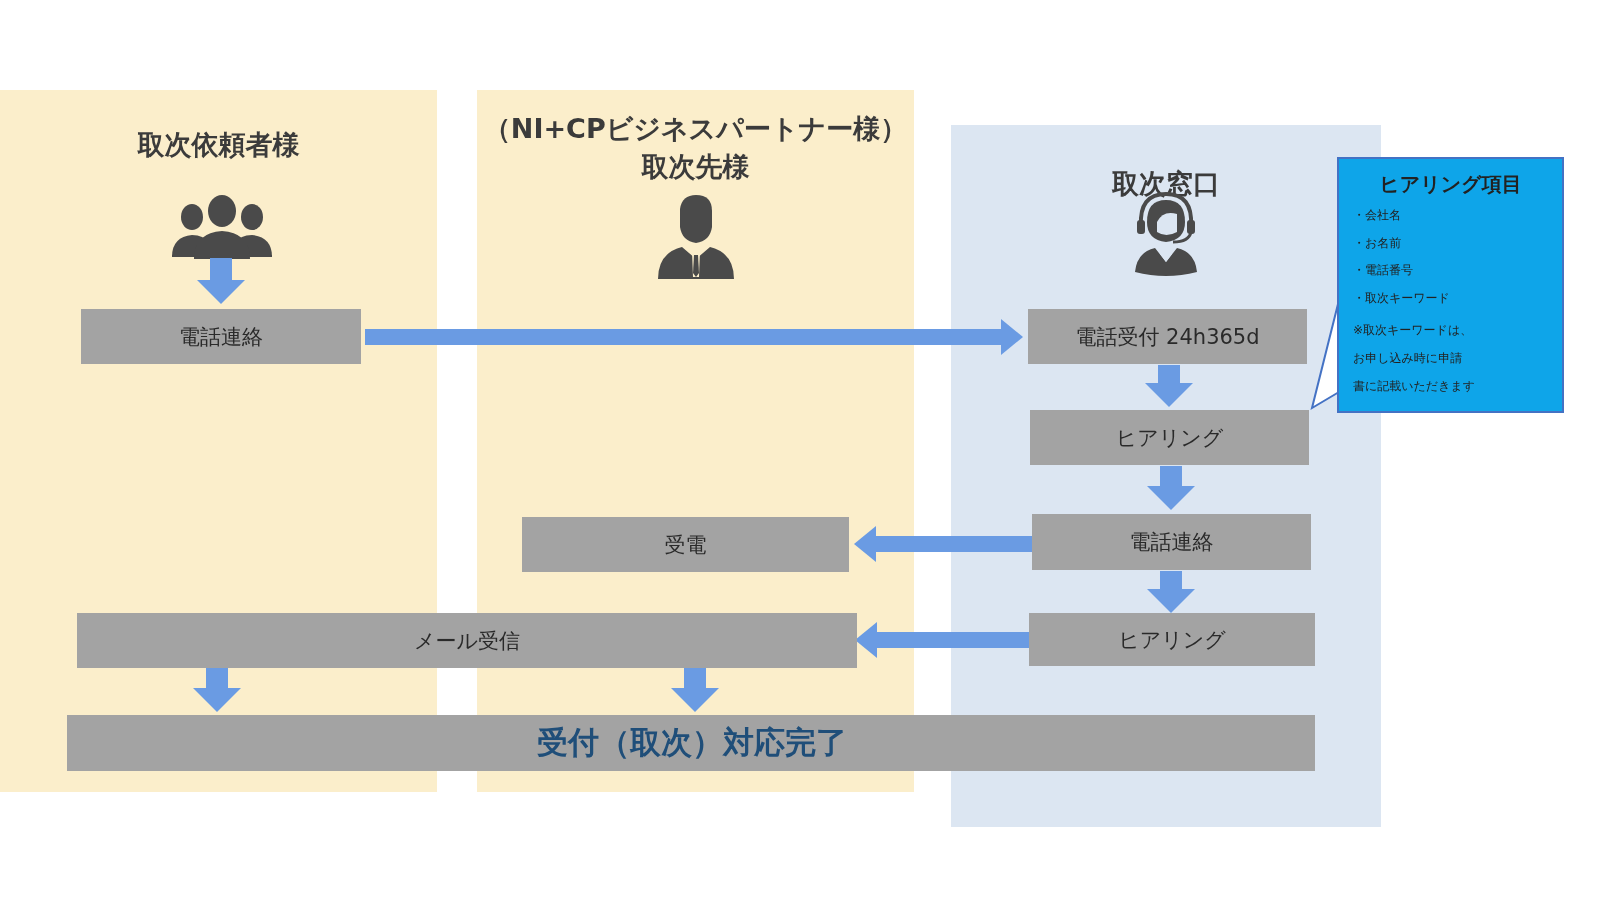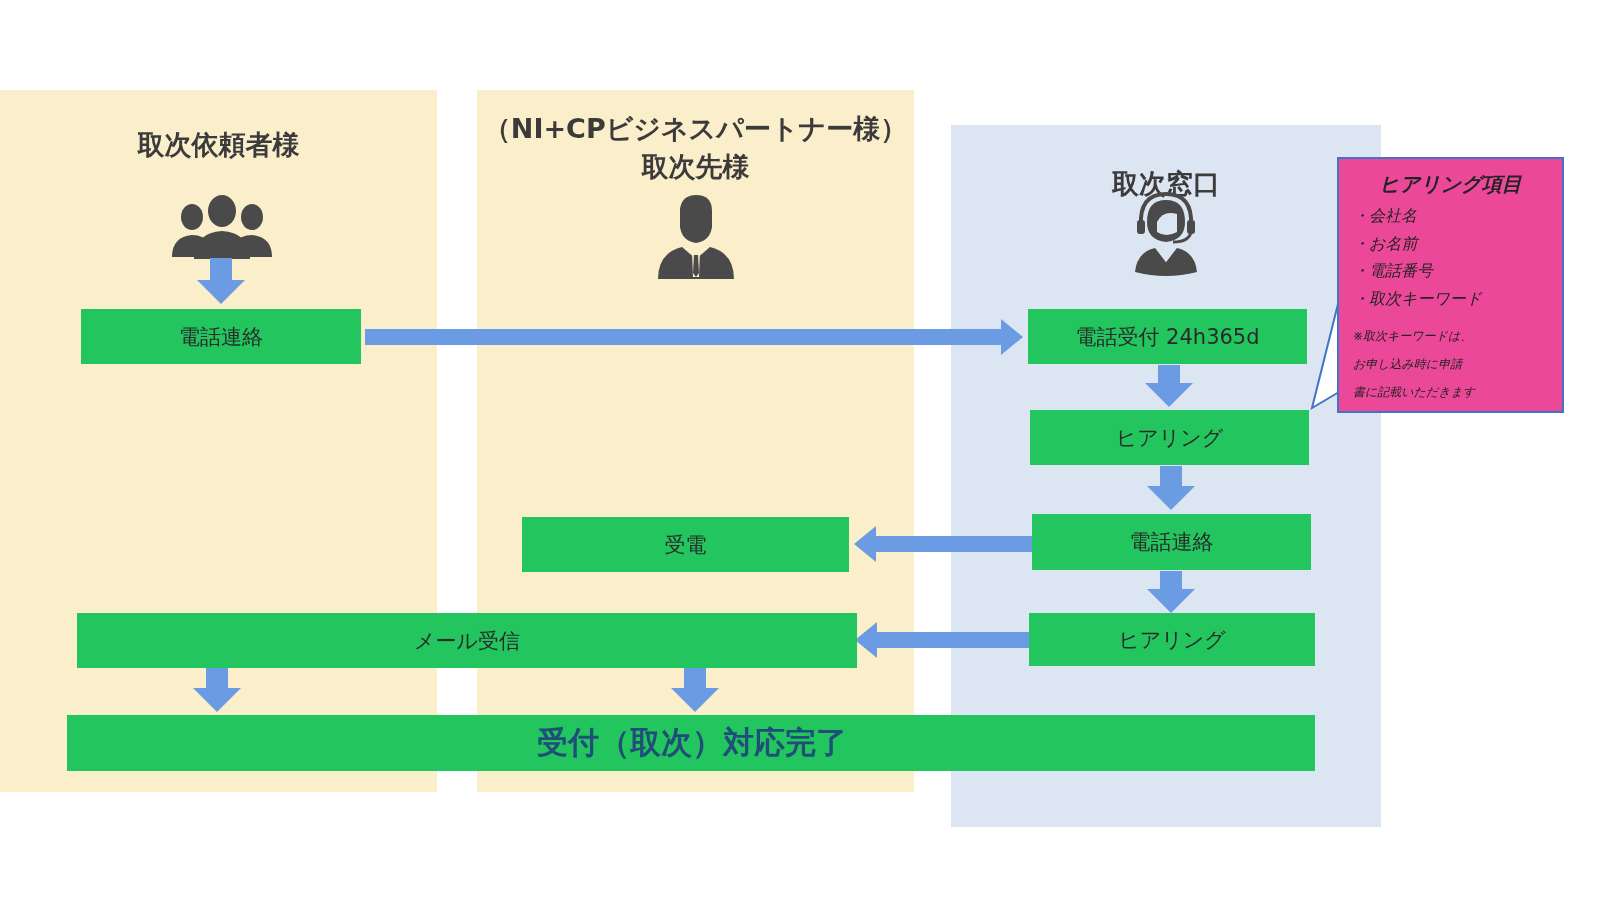--- a/index.html
+++ b/index.html
@@ -3,37 +3,37 @@
 <meta charset="utf-8">
 <style>
   html, body { margin:0; padding:0; }
   body { width:1600px; height:900px; background:#ffffff; position:relative; overflow:hidden;
          font-family: "DejaVu Sans", "Liberation Sans", sans-serif; color:#222; }
   .lane { position:absolute; top:90px; height:702px; }
   .lane.yellow { background:#FBEECB; }
   .lane.blue { background:#DCE6F2;margin-top:35px; }
   .lane-title { position:absolute; left:0; right:0; text-align:center; font-weight:bold;
                 color:#3b3b3b; font-size:27px; line-height:38px; }
-  .box { position:absolute; background:#22c55e; display:flex; align-items:center; justify-content:center;
+  .box { position:absolute; background:#a3a3a3; display:flex; align-items:center; justify-content:center;
          font-size:21px; color:#2a2a2a; }
   .box.final { color:#1F4E79; font-weight:bold; font-size:31px; }
   .arrow-h { position:absolute; height:16px; background:#6A9BE3; }
   .arrow-h.right::after { content:""; position:absolute; right:-22px; top:-10px;
         border-top:18px solid transparent; border-bottom:18px solid transparent; border-left:22px solid #6A9BE3; }
   .arrow-h.left::before { content:""; position:absolute; left:-22px; top:-10px;
         border-top:18px solid transparent; border-bottom:18px solid transparent; border-right:22px solid #6A9BE3; }
   .arrow-v { position:absolute; width:22px; background:#6A9BE3; }
   .arrow-v::after { content:""; position:absolute; left:-13px; bottom:-24px;
         border-left:24px solid transparent; border-right:24px solid transparent; border-top:24px solid #6A9BE3; }
   .icon { position:absolute; }
   .callout { position:absolute; left:1337px; top:157px; width:227px; height:256px;
-             background:#ec4899; border:2px solid #4472C4; box-sizing:border-box;font-style:italic; }
+             background:#0ea5e9; border:2px solid #4472C4; box-sizing:border-box; }
   .callout-tail { position:absolute; left:1310px; top:300px; }
   .callout-title { text-align:center; font-weight:bold; font-size:20px; margin-top:12px; color:#222; }
-  .callout-list { margin:4px 0 10px 14px; padding:0; list-style:none; font-size:16px; line-height:27.5px; color:#222; }
+  .callout-list { margin:4px 0 4px 14px; padding:0; list-style:none; font-size:12px; line-height:27.5px; color:#222; }
   .callout-note { margin:2px 0 0 14px; font-size:12px; line-height:28px; color:#222; white-space:pre-line; }
 </style>
 </head>
 <body>
 
 <div class="lane yellow" style="left:0; width:437px;">
   <div class="lane-title" style="top:36px;">取次依頼者様</div>
 </div>
 <div class="lane yellow" style="left:477px; width:437px;">
   <div class="lane-title" style="top:20px;">

